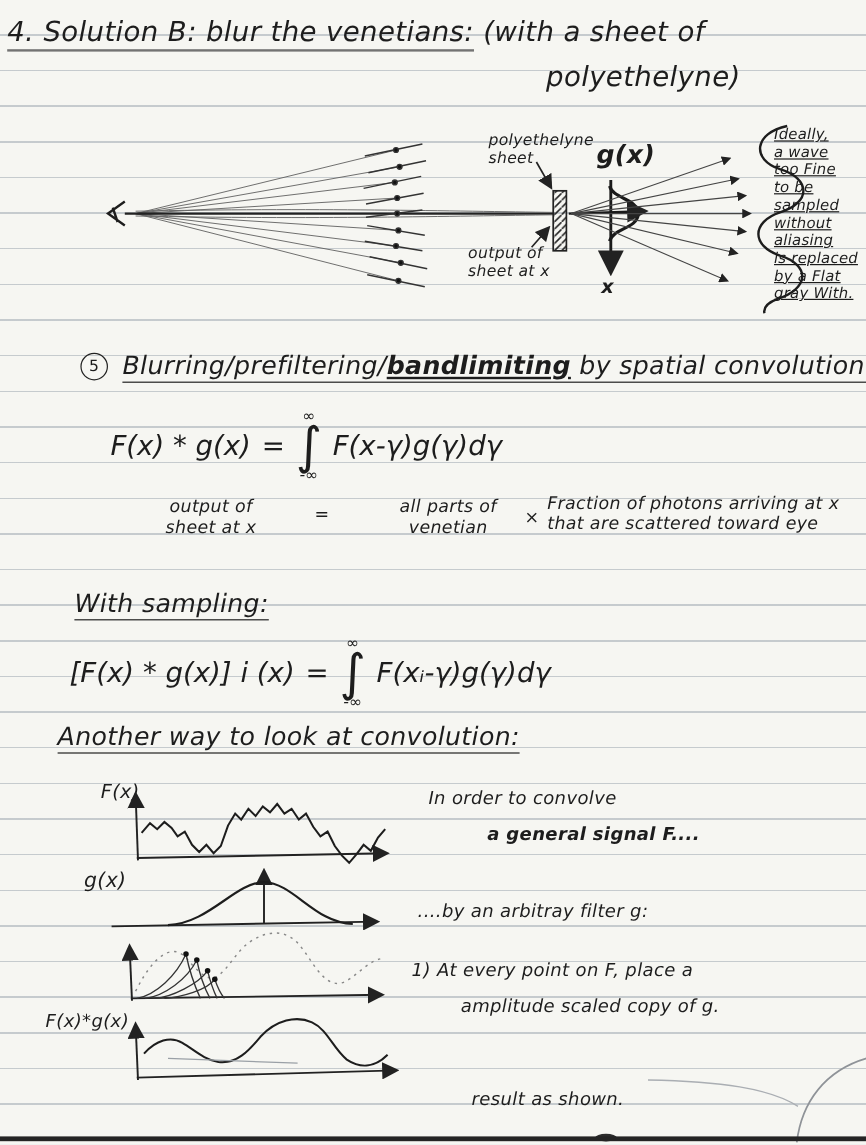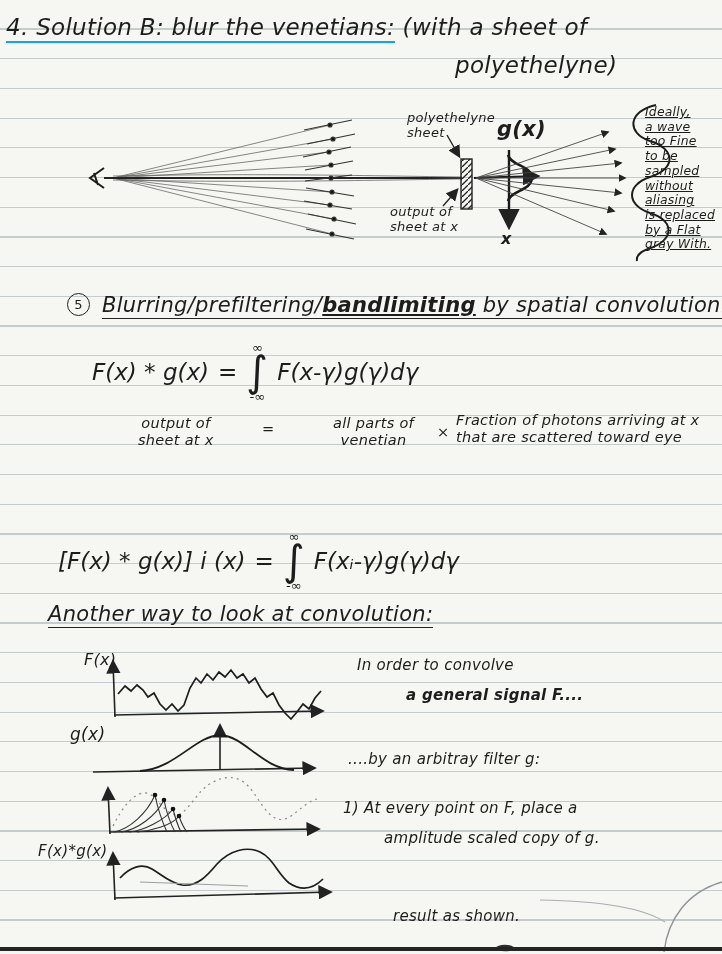--- a/index.html
+++ b/index.html
@@ -3,21 +3,21 @@
 <meta charset="utf-8">
 <style>
   html,body{margin:0;padding:0;background:#e8e8e6;}
   #page{position:relative;width:722px;height:954px;background:#f6f6f2;overflow:hidden;
         font-family:"DejaVu Sans",sans-serif;color:#1d1d1d;}
   .rules{position:absolute;inset:0;pointer-events:none;
     background-image:repeating-linear-gradient(to bottom,
       transparent 0px, transparent 28.5px,
       rgba(125,138,152,0.40) 28.5px, rgba(125,138,152,0.40) 29.7px);}
   .hw{font-style:italic;letter-spacing:0.3px;white-space:nowrap;position:absolute;}
-  .ul{border-bottom:2px solid #0ea5e9;padding-bottom:1px;}
+  .ul{border-bottom:2px solid #737373;padding-bottom:1px;}
   .ul-thin{border-bottom:1.6px solid #222;padding-bottom:1px;}
   .emph{font-weight:bold;text-decoration:underline;}
   .title{font-size:23px;top:14px;left:6px;}
   .title2{font-size:23px;top:52px;left:455px;text-align:right;}
   .circle-num{display:inline-block;width:21px;height:21px;border:1.6px solid #222;
     border-radius:50%;font-size:13px;line-height:21px;text-align:center;
     font-style:normal;margin-right:12px;vertical-align:3px;}
   .h5{top:293px;left:36px;font-size:21px;margin-left:31px;}
   .formula{position:absolute;display:flex;align-items:center;gap:9px;font-style:italic;
     font-size:23px;white-space:nowrap;}
@@ -167,20 +167,21 @@
   <div class="hw weq" style="left:333px;top:415px;text-align:center;">
     <span>all parts of</span><br>
     <span>venetian</span>
   </div>
   <div class="hw weq" style="left:437px;top:424px;">×</div>
   <div class="hw weq" style="left:456px;top:412px;">
     <span>Fraction of photons arriving at x</span><br>
     <span>that are scattered toward eye</span>
   </div>
 
+  <div class="hw ul-thin" style="left:62px;top:491px;font-size:21px;">With sampling:</div>
   <div class="formula" style="left:58px;top:530px;">
     <span>[F(x) * g(x)] i (x)</span>
     <span>=</span>
     <span class="intblk">
       <span class="bound">∞</span>
       <span class="isign">∫</span>
       <span class="bound">-∞</span>
     </span>
     <span>F(xᵢ-γ)g(γ)dγ</span>
   </div>

